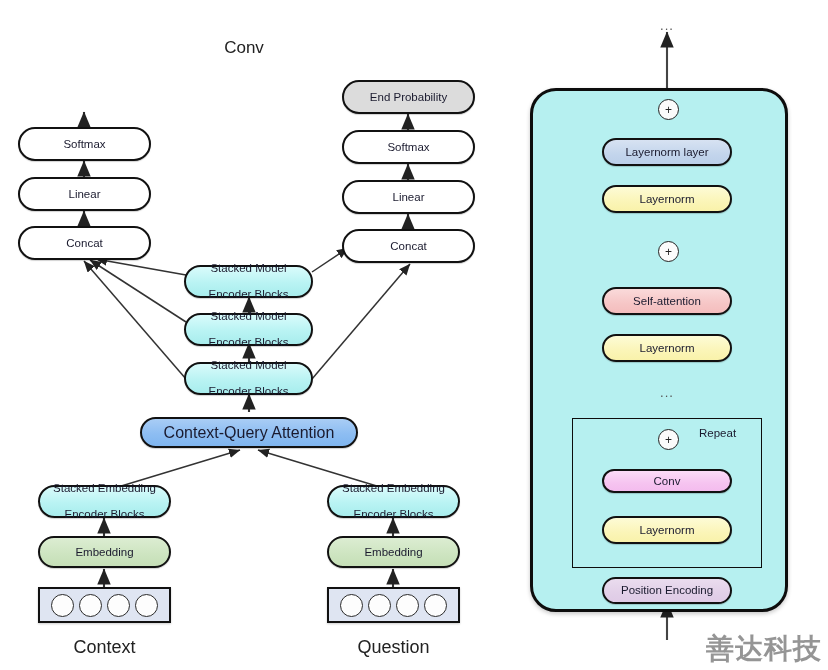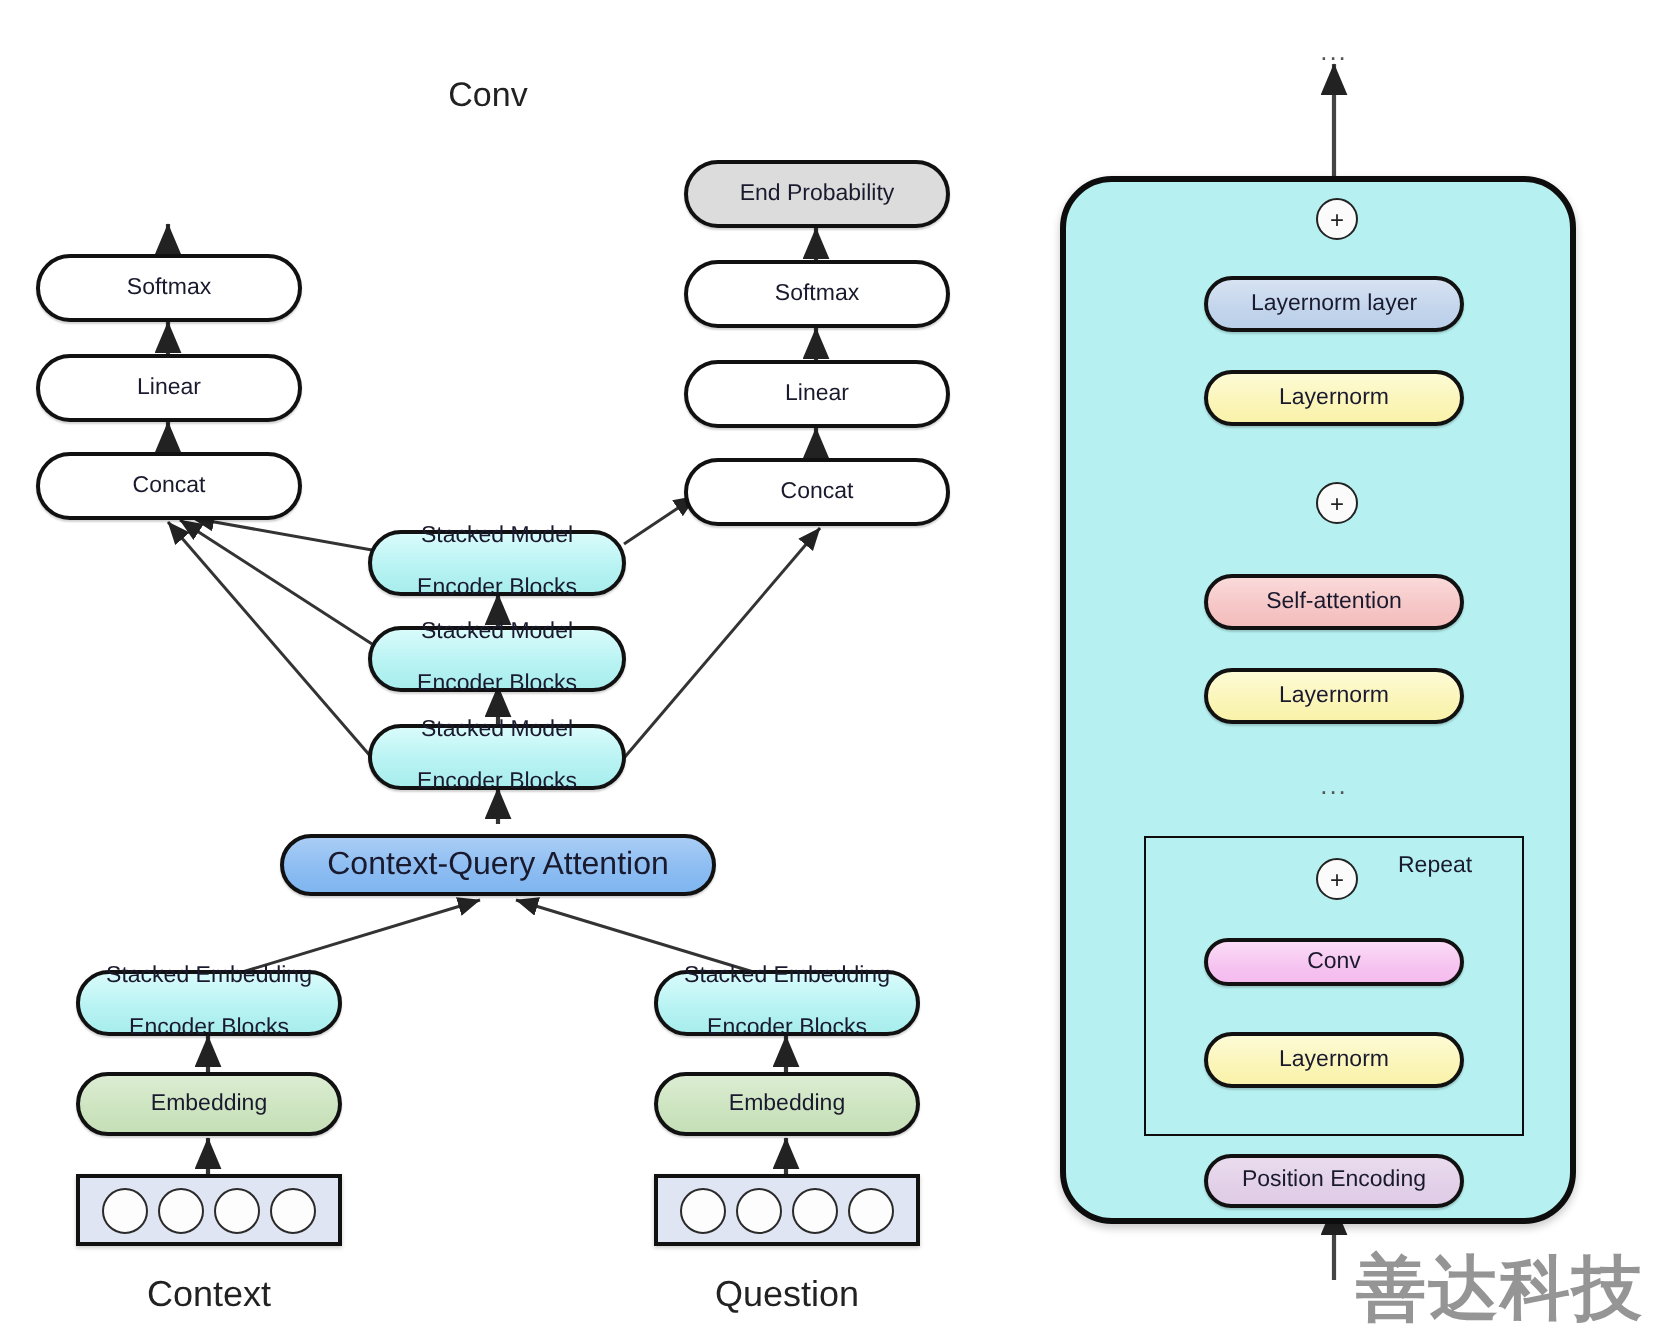--- a/index.html
+++ b/index.html
@@ -48,21 +48,21 @@
   .repeatlabel{position:absolute;font-size:11.5px;color:#1a1a2e;}
 
   .plus{position:absolute;width:19px;height:19px;border-radius:50%;
         border:1.6px solid #222;background:#fbfbfb;
         display:flex;align-items:center;justify-content:center;
         font-size:12px;line-height:1;color:#222;}
 
   .ellip{position:absolute;font-size:13px;letter-spacing:1px;color:#555;
          text-align:center;}
 
-  .watermark{position:absolute;right:6px;bottom:2px;font-size:35px;
+  .watermark{position:absolute;right:6px;bottom:2px;font-size:28px;
              font-weight:bold;color:#8d8d8d;opacity:.92;
              font-family:"DejaVu Sans",sans-serif;letter-spacing:1px;}
 </style>
 </head>
 <body>
 
 <div id="stage">
 
   <svg class="svgl" viewBox="0 0 828 670">
     <defs>

